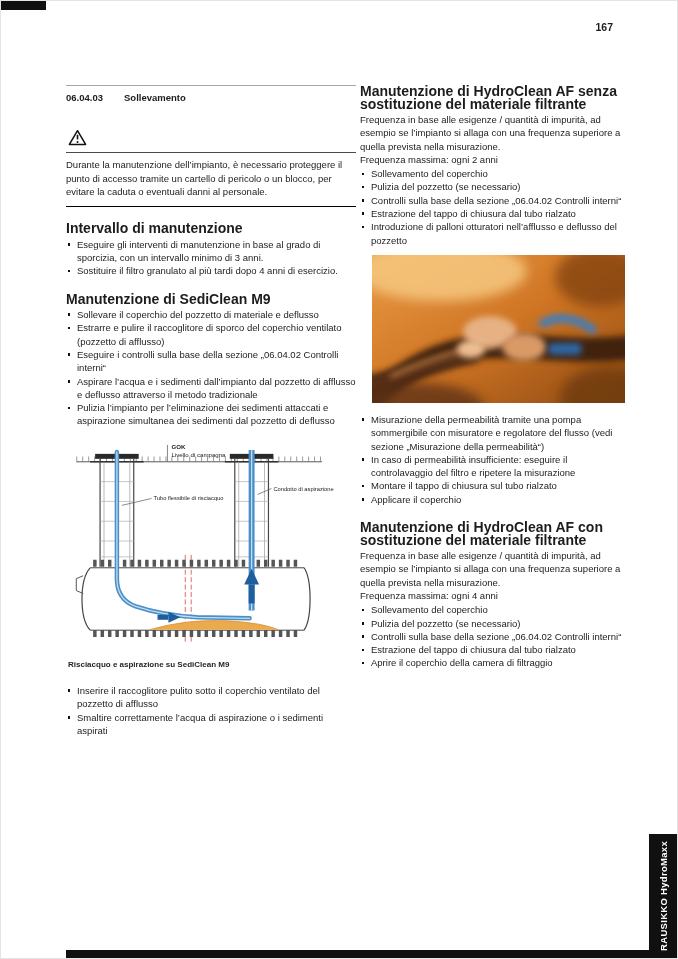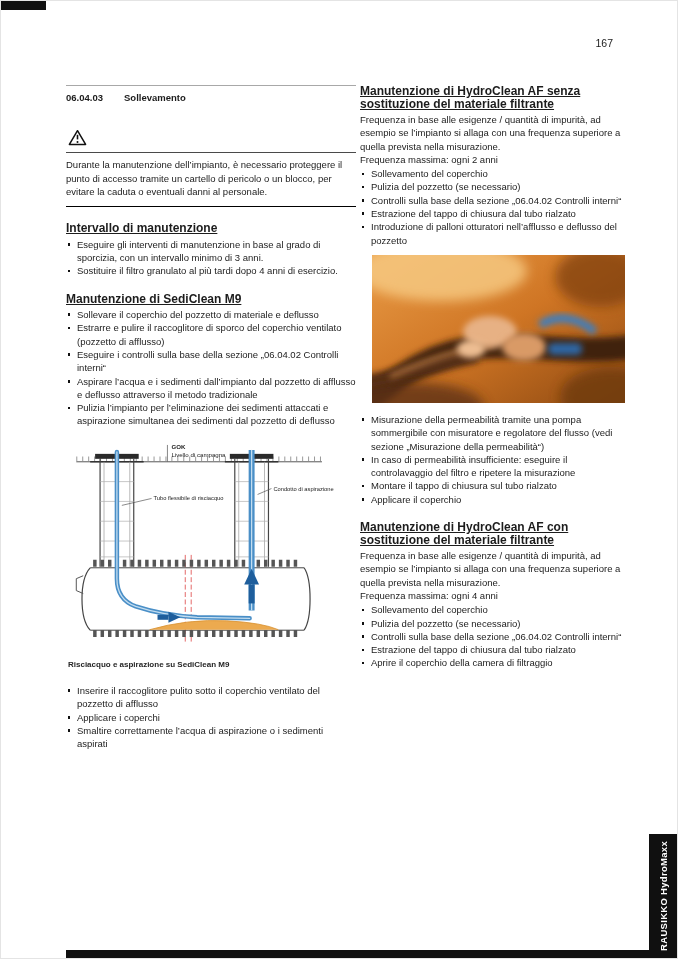--- a/index.html
+++ b/index.html
@@ -3,35 +3,35 @@
 <meta charset="utf-8">
 <style>
   * { margin:0; padding:0; box-sizing:border-box; }
   html,body { background:#ffffff; }
   .page {
     position:relative; width:678px; height:959px; background:#fff;
     font-family:"Liberation Sans", sans-serif; color:#1c1c1c;
     overflow:hidden; border:1px solid #e4e4e4;
   }
   .mark-top { position:absolute; top:0; left:0; width:45px; height:9px; background:#101010; }
-  .page-number { position:absolute; top:36px; right:64px; font-size:10.5px; font-weight:400; }
+  .page-number { position:absolute; top:20px; right:64px; font-size:10.5px; font-weight:700; }
 
   .content { position:absolute; left:65px; top:84px; width:580px; display:flex; gap:4px;
              font-size:9.5px; line-height:13.3px; }
   .col-left  { width:290px; }
   .col-right { width:270px; }
 
   .section-header { border-top:1px solid #a8a8a8; padding-top:5px; display:flex; font-weight:700; }
   .section-header .code { width:58px; }
 
   .warning { margin-top:25px; }
   .warn-icon { display:block; margin:0 0 6px 2px; }
   .warning-text { border-top:1px solid #4a4a4a; border-bottom:1px solid #000000; padding:5px 0 8px; }
 
-  h3 { font-size:12px; line-height:12.5px; margin:15px 0 3px; font-weight:700;text-decoration:underline; }
+  h3 { font-size:14px; line-height:12.5px; margin:15px 0 3px; font-weight:700; }
   .col-right h3.first { margin-top:0; }
 
   p.para { margin:0; }
   p.freq { margin:0; }
 
   ul.bullets { list-style:none; margin:1px 0 0; }
   ul.bullets li { position:relative; padding-left:11px; }
   ul.bullets li::before {
     content:""; position:absolute; left:1.5px; top:5.4px;
     width:2.6px; height:2.6px; background:#111;
@@ -175,21 +175,20 @@
           <text x="86" y="61" font-size="5.8" fill="#222">Tubo flessibile di risciacquo</text>
           <line x1="191" y1="55" x2="205" y2="49" stroke="#555" stroke-width="0.7"></line>
           <text x="207" y="51" font-size="5.8" fill="#222">Condotto di aspirazione</text>
         </svg>
         <div class="caption">Risciacquo e aspirazione su SediClean M9</div>
       </div>
 
       <ul class="bullets">
 
       <li>Inserire il raccoglitore pulito sotto il coperchio ventilato del pozzetto di afflusso</li>
-          <li>Applicare i coperchi</li>
           <li>Smaltire correttamente l’acqua di aspirazione o i sedimenti aspirati</li>
         </ul>
 
     </div>
 
     <div class="col-right">
 
       <h3 class="first">Manutenzione di HydroClean AF senza sostituzione del materiale filtrante</h3>
       <p class="para">Frequenza in base alle esigenze / quantità di impurità, ad esempio se l’impianto si allaga con una frequenza superiore a quella prevista nella misurazione.</p>
       <p class="freq">Frequenza massima: ogni 2 anni</p>

